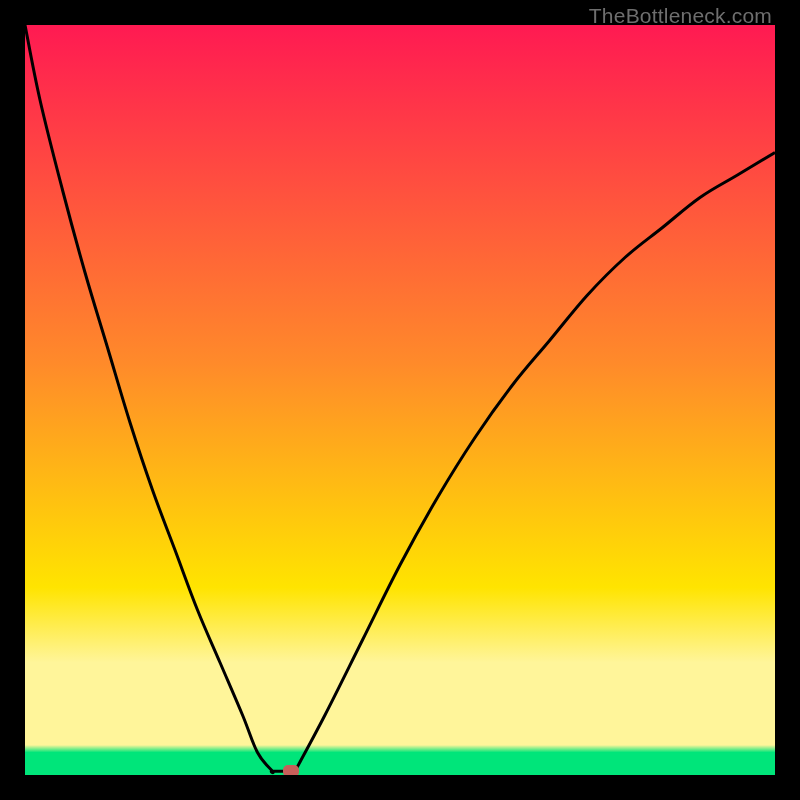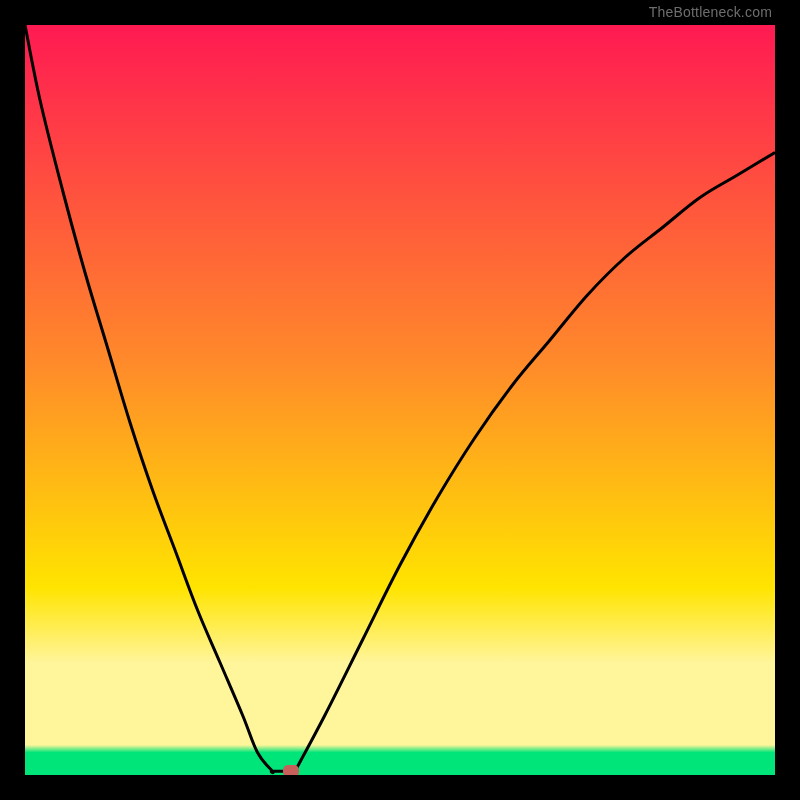--- a/index.html
+++ b/index.html
@@ -30,21 +30,21 @@
     position: absolute;
     left: 0; top: 0;
     width: 100%;
     height: 100%;
   }
   .watermark {
     position: absolute;
     top: 4px;
     right: 28px;
     color: #6e6e6e;
-    font-size: 14px;
+    font-size: 21px;
     font-weight: 500;
     letter-spacing: 0.2px;
   }
   svg.curve {
     position: absolute;
     left: 0; top: 0;
     width: 100%;
     height: 100%;
     overflow: visible;
   }

